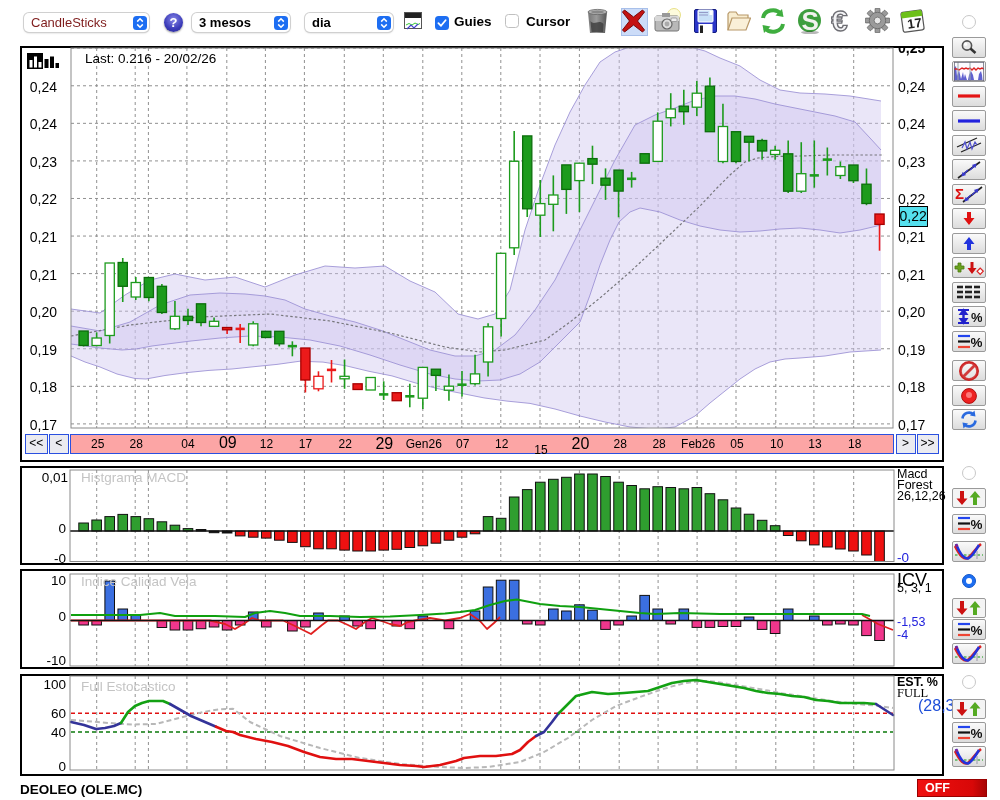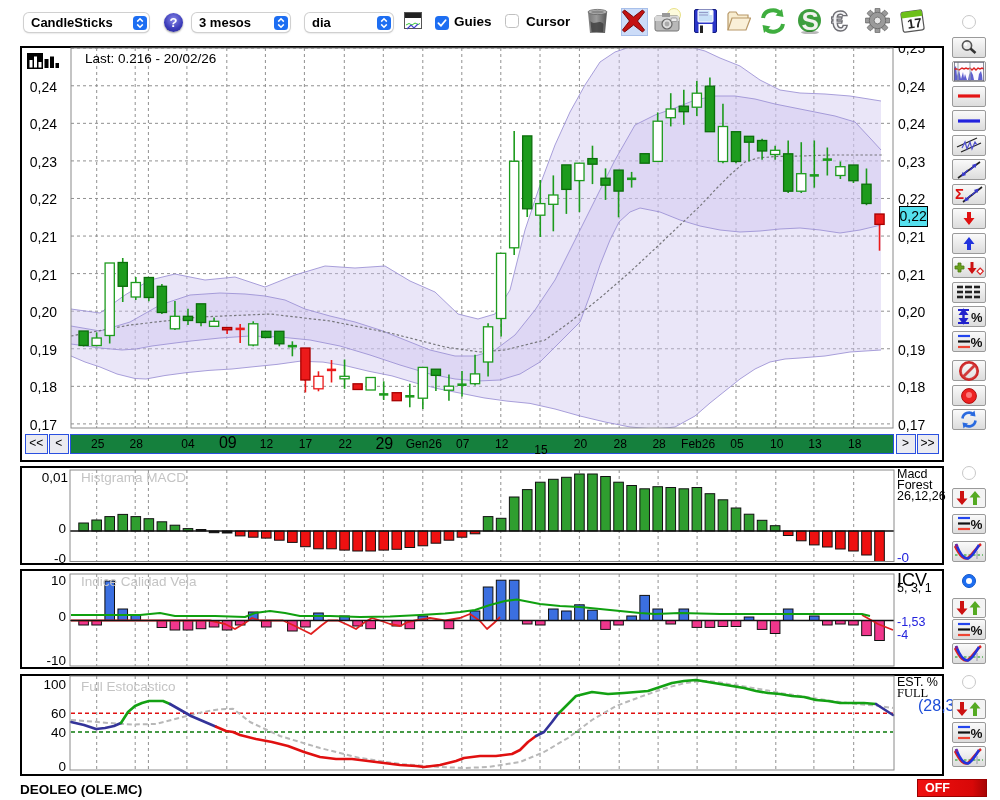--- a/index.html
+++ b/index.html
@@ -1,21 +1,21 @@
 <!DOCTYPE html>
 <html><head><meta charset="utf-8">
 <style>
 html,body{margin:0;padding:0;background:#fff;width:1000px;height:800px;overflow:hidden}
 *{font-family:"Liberation Sans",sans-serif}
 .frame{position:absolute;border:2px solid #000;box-sizing:border-box;background:#fff}
 </style></head>
 <body>
 <div style="position:relative;width:1000px;height:800px">
 <div style="position:absolute;left:24px;top:13px;width:125px;height:19px;background:#fff;border-radius:5px;box-shadow:0 0 0 1px #d0d0d0,0 1px 2px rgba(0,0,0,0.25);box-sizing:border-box">
-      <span style="position:absolute;left:7px;top:2px;font-size:13px;font-weight:bold;color:#000000">CandleSticks</span>
+      <span style="position:absolute;left:7px;top:2px;font-size:13px;font-weight:normal;color:#7f1d1d">CandleSticks</span>
       <div style="position:absolute;right:2.5px;top:2.5px;width:14px;height:14px;background:#1d6ef2;border-radius:3.5px"><svg width="14" height="14" viewBox="0 0 14 14">
           <path d="M4.2,5.6 L7,2.8 L9.8,5.6" stroke="#fff" stroke-width="1.5" fill="none"></path>
           <path d="M4.2,8.4 L7,11.2 L9.8,8.4" stroke="#fff" stroke-width="1.5" fill="none"></path>
         </svg></div>
     </div>
     <div style="position:absolute;left:164px;top:13px;width:19px;height:19px;border-radius:50%;background:radial-gradient(circle at 50% 35%,#8888e8,#3a3ab8 60%,#2a2a90);box-shadow:0 1px 2px rgba(0,0,0,0.4);color:#fff;font-weight:bold;font-size:13px;text-align:center;line-height:19px">?</div>
     <div style="position:absolute;left:192px;top:13px;width:98px;height:19px;background:#fff;border-radius:5px;box-shadow:0 0 0 1px #d0d0d0,0 1px 2px rgba(0,0,0,0.25);box-sizing:border-box">
       <span style="position:absolute;left:7px;top:2px;font-size:13px;font-weight:bold;color:#000">3 mesos</span>
       <div style="position:absolute;right:2.5px;top:2.5px;width:14px;height:14px;background:#1d6ef2;border-radius:3.5px"><svg width="14" height="14" viewBox="0 0 14 14">
           <path d="M4.2,5.6 L7,2.8 L9.8,5.6" stroke="#fff" stroke-width="1.5" fill="none"></path>
@@ -526,21 +526,21 @@
     <div style="position:absolute;left:57px;top:117.34px;font-size:14px;color:#000;transform:translateX(-100%);white-space:nowrap;font-weight:normal;line-height:1;">0,24</div>
     <div style="position:absolute;left:57px;top:154.91px;font-size:14px;color:#000;transform:translateX(-100%);white-space:nowrap;font-weight:normal;line-height:1;">0,23</div>
     <div style="position:absolute;left:57px;top:192.48px;font-size:14px;color:#000;transform:translateX(-100%);white-space:nowrap;font-weight:normal;line-height:1;">0,22</div>
     <div style="position:absolute;left:57px;top:230.05px;font-size:14px;color:#000;transform:translateX(-100%);white-space:nowrap;font-weight:normal;line-height:1;">0,21</div>
     <div style="position:absolute;left:57px;top:267.62px;font-size:14px;color:#000;transform:translateX(-100%);white-space:nowrap;font-weight:normal;line-height:1;">0,21</div>
     <div style="position:absolute;left:57px;top:305.19px;font-size:14px;color:#000;transform:translateX(-100%);white-space:nowrap;font-weight:normal;line-height:1;">0,20</div>
     <div style="position:absolute;left:57px;top:342.76px;font-size:14px;color:#000;transform:translateX(-100%);white-space:nowrap;font-weight:normal;line-height:1;">0,19</div>
     <div style="position:absolute;left:57px;top:380.33px;font-size:14px;color:#000;transform:translateX(-100%);white-space:nowrap;font-weight:normal;line-height:1;">0,18</div>
     <div style="position:absolute;left:57px;top:417.9px;font-size:14px;color:#000;transform:translateX(-100%);white-space:nowrap;font-weight:normal;line-height:1;">0,17</div>
     <div style="position:absolute;left:894px;top:47px;width:49px;height:412px;overflow:hidden">
-      <div style="position:absolute;left:4px;top:-6px;font-size:14px;color:#000;white-space:nowrap;font-weight:normal;line-height:1;">0,25</div>
+      <div style="position:absolute;left:4px;top:-6px;font-size:14px;color:#000;white-space:nowrap;font-weight:bold;line-height:1;">0,25</div>
       <div style="position:absolute;left:4px;top:32.77px;font-size:14px;color:#000;white-space:nowrap;font-weight:normal;line-height:1;">0,24</div>
       <div style="position:absolute;left:4px;top:70.34px;font-size:14px;color:#000;white-space:nowrap;font-weight:normal;line-height:1;">0,24</div>
       <div style="position:absolute;left:4px;top:107.91px;font-size:14px;color:#000;white-space:nowrap;font-weight:normal;line-height:1;">0,23</div>
       <div style="position:absolute;left:4px;top:145.48px;font-size:14px;color:#000;white-space:nowrap;font-weight:normal;line-height:1;">0,22</div>
       <div style="position:absolute;left:4px;top:183.05px;font-size:14px;color:#000;white-space:nowrap;font-weight:normal;line-height:1;">0,21</div>
       <div style="position:absolute;left:4px;top:220.62px;font-size:14px;color:#000;white-space:nowrap;font-weight:normal;line-height:1;">0,21</div>
       <div style="position:absolute;left:4px;top:258.19px;font-size:14px;color:#000;white-space:nowrap;font-weight:normal;line-height:1;">0,20</div>
       <div style="position:absolute;left:4px;top:295.76px;font-size:14px;color:#000;white-space:nowrap;font-weight:normal;line-height:1;">0,19</div>
       <div style="position:absolute;left:4px;top:333.33px;font-size:14px;color:#000;white-space:nowrap;font-weight:normal;line-height:1;">0,18</div>
       <div style="position:absolute;left:4px;top:370.9px;font-size:14px;color:#000;white-space:nowrap;font-weight:normal;line-height:1;">0,17</div>
@@ -570,39 +570,39 @@
     <div style="position:absolute;left:81px;top:575px;font-size:13.5px;color:#c4c4c4;white-space:nowrap;font-weight:normal;line-height:1;">Indice Calidad Vela</div>
     <div style="position:absolute;left:897px;top:571px;font-size:18px;color:#000;white-space:nowrap;font-weight:normal;line-height:1;text-align:right;">ICV</div>
     <div style="position:absolute;left:897px;top:582px;font-size:12.5px;color:#000;white-space:nowrap;font-weight:normal;line-height:1;">5, 3, 1</div>
     <div style="position:absolute;left:897px;top:616px;font-size:12.5px;color:#2222dd;white-space:nowrap;font-weight:normal;line-height:1;">-1,53</div>
     <div style="position:absolute;left:897px;top:629px;font-size:12.5px;color:#2222dd;white-space:nowrap;font-weight:normal;line-height:1;">-4</div>
     <div style="position:absolute;left:66px;top:678px;font-size:13.5px;color:#000;transform:translateX(-100%);white-space:nowrap;font-weight:normal;line-height:1;">100</div>
     <div style="position:absolute;left:66px;top:707px;font-size:13.5px;color:#000;transform:translateX(-100%);white-space:nowrap;font-weight:normal;line-height:1;">60</div>
     <div style="position:absolute;left:66px;top:726px;font-size:13.5px;color:#000;transform:translateX(-100%);white-space:nowrap;font-weight:normal;line-height:1;">40</div>
     <div style="position:absolute;left:66px;top:760px;font-size:13.5px;color:#000;transform:translateX(-100%);white-space:nowrap;font-weight:normal;line-height:1;">0</div>
     <div style="position:absolute;left:81px;top:680px;font-size:13.5px;color:#c4c4c4;white-space:nowrap;font-weight:normal;line-height:1;">Full Estocastico</div>
-    <div style="position:absolute;left:897px;top:676px;font-size:12.5px;color:#000;white-space:nowrap;font-weight:normal;line-height:1;text-align:right;">EST. %</div>
+    <div style="position:absolute;left:897px;top:676px;font-size:12.5px;color:#000;white-space:nowrap;font-weight:bold;line-height:1;text-align:right;">EST. %</div>
     <div style="position:absolute;left:897px;top:687px;font-size:12.5px;color:#000;white-space:nowrap;font-weight:normal;line-height:1;font-family:Liberation Serif, serif;">FULL</div>
     <div style="position:absolute;left:918px;top:698px;font-size:16px;color:#1d4ed8;white-space:nowrap;font-weight:normal;line-height:1;">(28,3,6)</div>
 <div style="position:absolute;left:25px;top:434px;width:22.5px;height:20px;border:1.5px solid #2a50e0;background:#ebebf0;box-sizing:border-box;text-align:center;font-size:12px;line-height:17px">&lt;&lt;</div>
     <div style="position:absolute;left:49px;top:434px;width:19.5px;height:20px;border:1.5px solid #2a50e0;background:#ebebf0;box-sizing:border-box;text-align:center;font-size:12px;line-height:17px">&lt;</div>
-    <div style="position:absolute;left:70px;top:434px;width:823.5px;height:20px;border:1.5px solid #2a50e0;background:#15803d;box-sizing:border-box">
+    <div style="position:absolute;left:70px;top:434px;width:823.5px;height:20px;border:1.5px solid #2a50e0;background:#fca5a5;box-sizing:border-box">
       <span style="position:absolute;left:26.7px;top:1.5px;transform:translateX(-50%);font-size:12px;line-height:14px;color:#000">25</span>
       <span style="position:absolute;left:65.2px;top:1.5px;transform:translateX(-50%);font-size:12px;line-height:14px;color:#000">28</span>
       <span style="position:absolute;left:116.9px;top:1.5px;transform:translateX(-50%);font-size:12px;line-height:14px;color:#000">04</span>
       <span style="position:absolute;left:156.8px;top:1px;transform:translateX(-50%);font-size:16px;line-height:14px;color:#000">09</span>
       <span style="position:absolute;left:195.4px;top:1.5px;transform:translateX(-50%);font-size:12px;line-height:14px;color:#000">12</span>
       <span style="position:absolute;left:234.4px;top:1.5px;transform:translateX(-50%);font-size:12px;line-height:14px;color:#000">17</span>
       <span style="position:absolute;left:274.3px;top:1.5px;transform:translateX(-50%);font-size:12px;line-height:14px;color:#000">22</span>
       <span style="position:absolute;left:313.3px;top:1.5px;transform:translateX(-50%);font-size:16px;line-height:14px;color:#000">29</span>
       <span style="position:absolute;left:352.8px;top:1.5px;transform:translateX(-50%);font-size:12px;line-height:14px;color:#000">Gen26</span>
       <span style="position:absolute;left:391.8px;top:1.5px;transform:translateX(-50%);font-size:12px;line-height:14px;color:#000">07</span>
       <span style="position:absolute;left:430.8px;top:1.5px;transform:translateX(-50%);font-size:12px;line-height:14px;color:#000">12</span>
       <span style="position:absolute;left:470px;top:8px;transform:translateX(-50%);font-size:12px;line-height:14px;color:#000">15</span>
-      <span style="position:absolute;left:509.4px;top:1.5px;transform:translateX(-50%);font-size:12px;line-height:14px;color:#000">20</span>
+      <span style="position:absolute;left:509.4px;top:1.5px;transform:translateX(-50%);font-size:16px;line-height:14px;color:#000">20</span>
       <span style="position:absolute;left:549.2px;top:1.5px;transform:translateX(-50%);font-size:12px;line-height:14px;color:#000">28</span>
       <span style="position:absolute;left:588.1px;top:1.5px;transform:translateX(-50%);font-size:12px;line-height:14px;color:#000">28</span>
       <span style="position:absolute;left:627.1px;top:1.5px;transform:translateX(-50%);font-size:12px;line-height:14px;color:#000">Feb26</span>
       <span style="position:absolute;left:666px;top:1.5px;transform:translateX(-50%);font-size:12px;line-height:14px;color:#000">05</span>
       <span style="position:absolute;left:705.8px;top:1.5px;transform:translateX(-50%);font-size:12px;line-height:14px;color:#000">10</span>
       <span style="position:absolute;left:743.9px;top:1.5px;transform:translateX(-50%);font-size:12px;line-height:14px;color:#000">13</span>
       <span style="position:absolute;left:783.7px;top:1.5px;transform:translateX(-50%);font-size:12px;line-height:14px;color:#000">18</span>
     </div>
     <div style="position:absolute;left:895.5px;top:434px;width:20px;height:20px;border:1.5px solid #2a50e0;background:#ebebf0;box-sizing:border-box;text-align:center;font-size:12px;line-height:17px">&gt;</div>
     <div style="position:absolute;left:916.5px;top:434px;width:22px;height:20px;border:1.5px solid #2a50e0;background:#ebebf0;box-sizing:border-box;text-align:center;font-size:12px;line-height:17px">&gt;&gt;</div>

